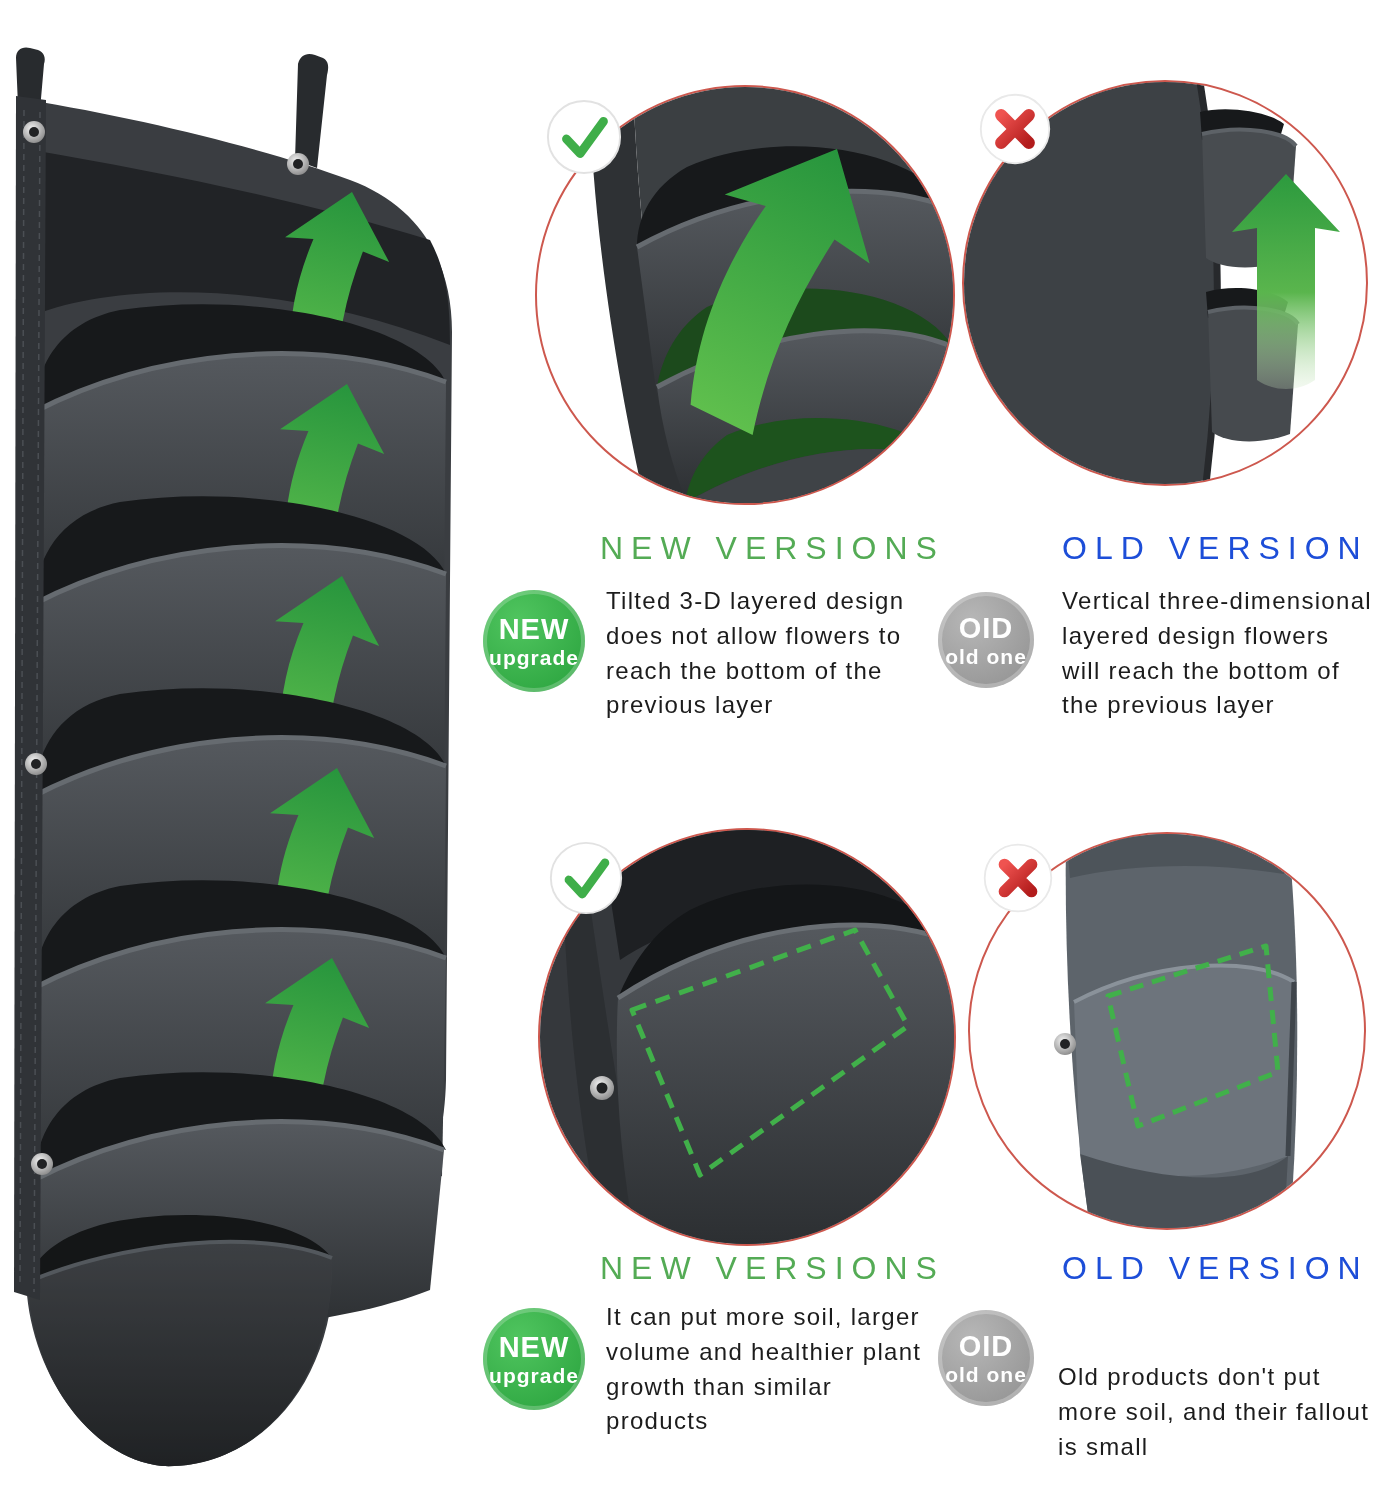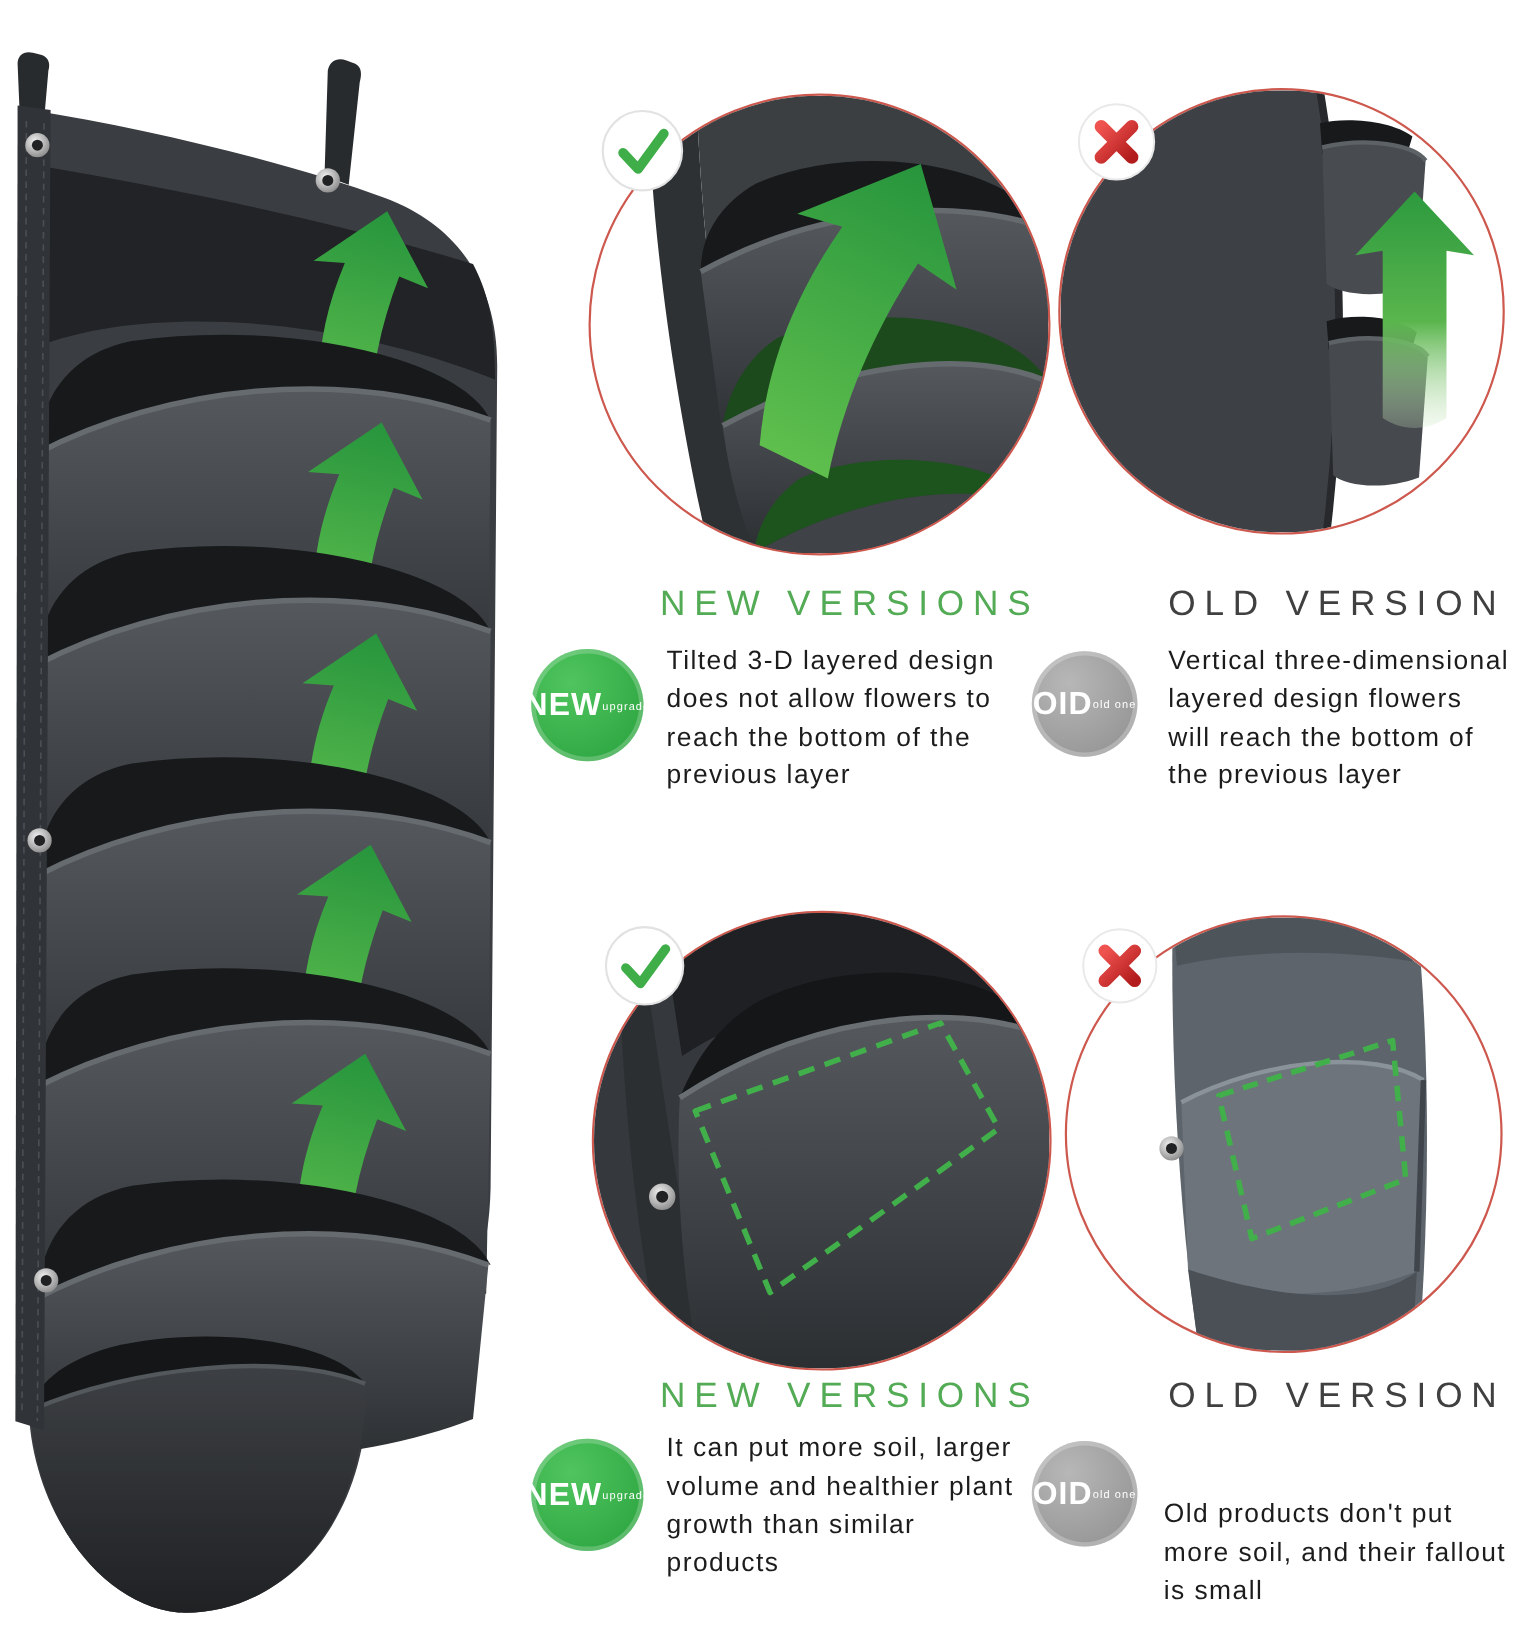--- a/index.html
+++ b/index.html
@@ -1,30 +1,30 @@
 <!DOCTYPE html>
 <html><head>
 <meta charset="utf-8">
 <style>
   html,body{margin:0;padding:0;background:#fff}
   .canvas{position:relative;width:1387px;height:1500px;background:#fff;overflow:hidden;
           font-family:"Liberation Sans",sans-serif}
   .abs{position:absolute}
   .circle{border-radius:50%;overflow:hidden;border:2px solid #cd584e;box-sizing:border-box;background:#fff}
-  .badge{border-radius:50%;display:flex;align-items:center;justify-content:center;
+  .badge{border-radius:50%;display:flex;flex-direction:column;align-items:center;justify-content:center;
          color:#fff;text-align:center;box-sizing:border-box}
   .badge-new{background:radial-gradient(circle at 35% 30%, #50c55f, #27a03b);
              box-shadow:inset 0 0 0 4px rgba(255,255,255,.22)}
   .badge-old{background:radial-gradient(circle at 35% 30%, #b7b7b7, #8e8e8e);
              box-shadow:inset 0 0 0 4px rgba(255,255,255,.25)}
   .badge .l1{font-weight:bold;font-size:29px;letter-spacing:1px;line-height:1}
-  .badge .l2{font-size:10px;font-weight:normal;margin-top:3px;letter-spacing:1px;line-height:1}
+  .badge .l2{font-size:21px;font-weight:bold;margin-top:3px;letter-spacing:1px;line-height:1}
   .heading{font-size:32px;letter-spacing:8px;white-space:nowrap;font-weight:400}
   .heading.green{color:#54ab55}
-  .heading.gray{color:#404040}
+  .heading.gray{color:#1d4ed8}
   .para{font-size:24px;line-height:1.45;letter-spacing:1.3px;color:#1c1c1c}
   .mark{background:transparent}
 </style>
 </head>
 <body>
 
 <div class="canvas">
 
   <svg width="0" height="0" style="position:absolute">
     <defs>

